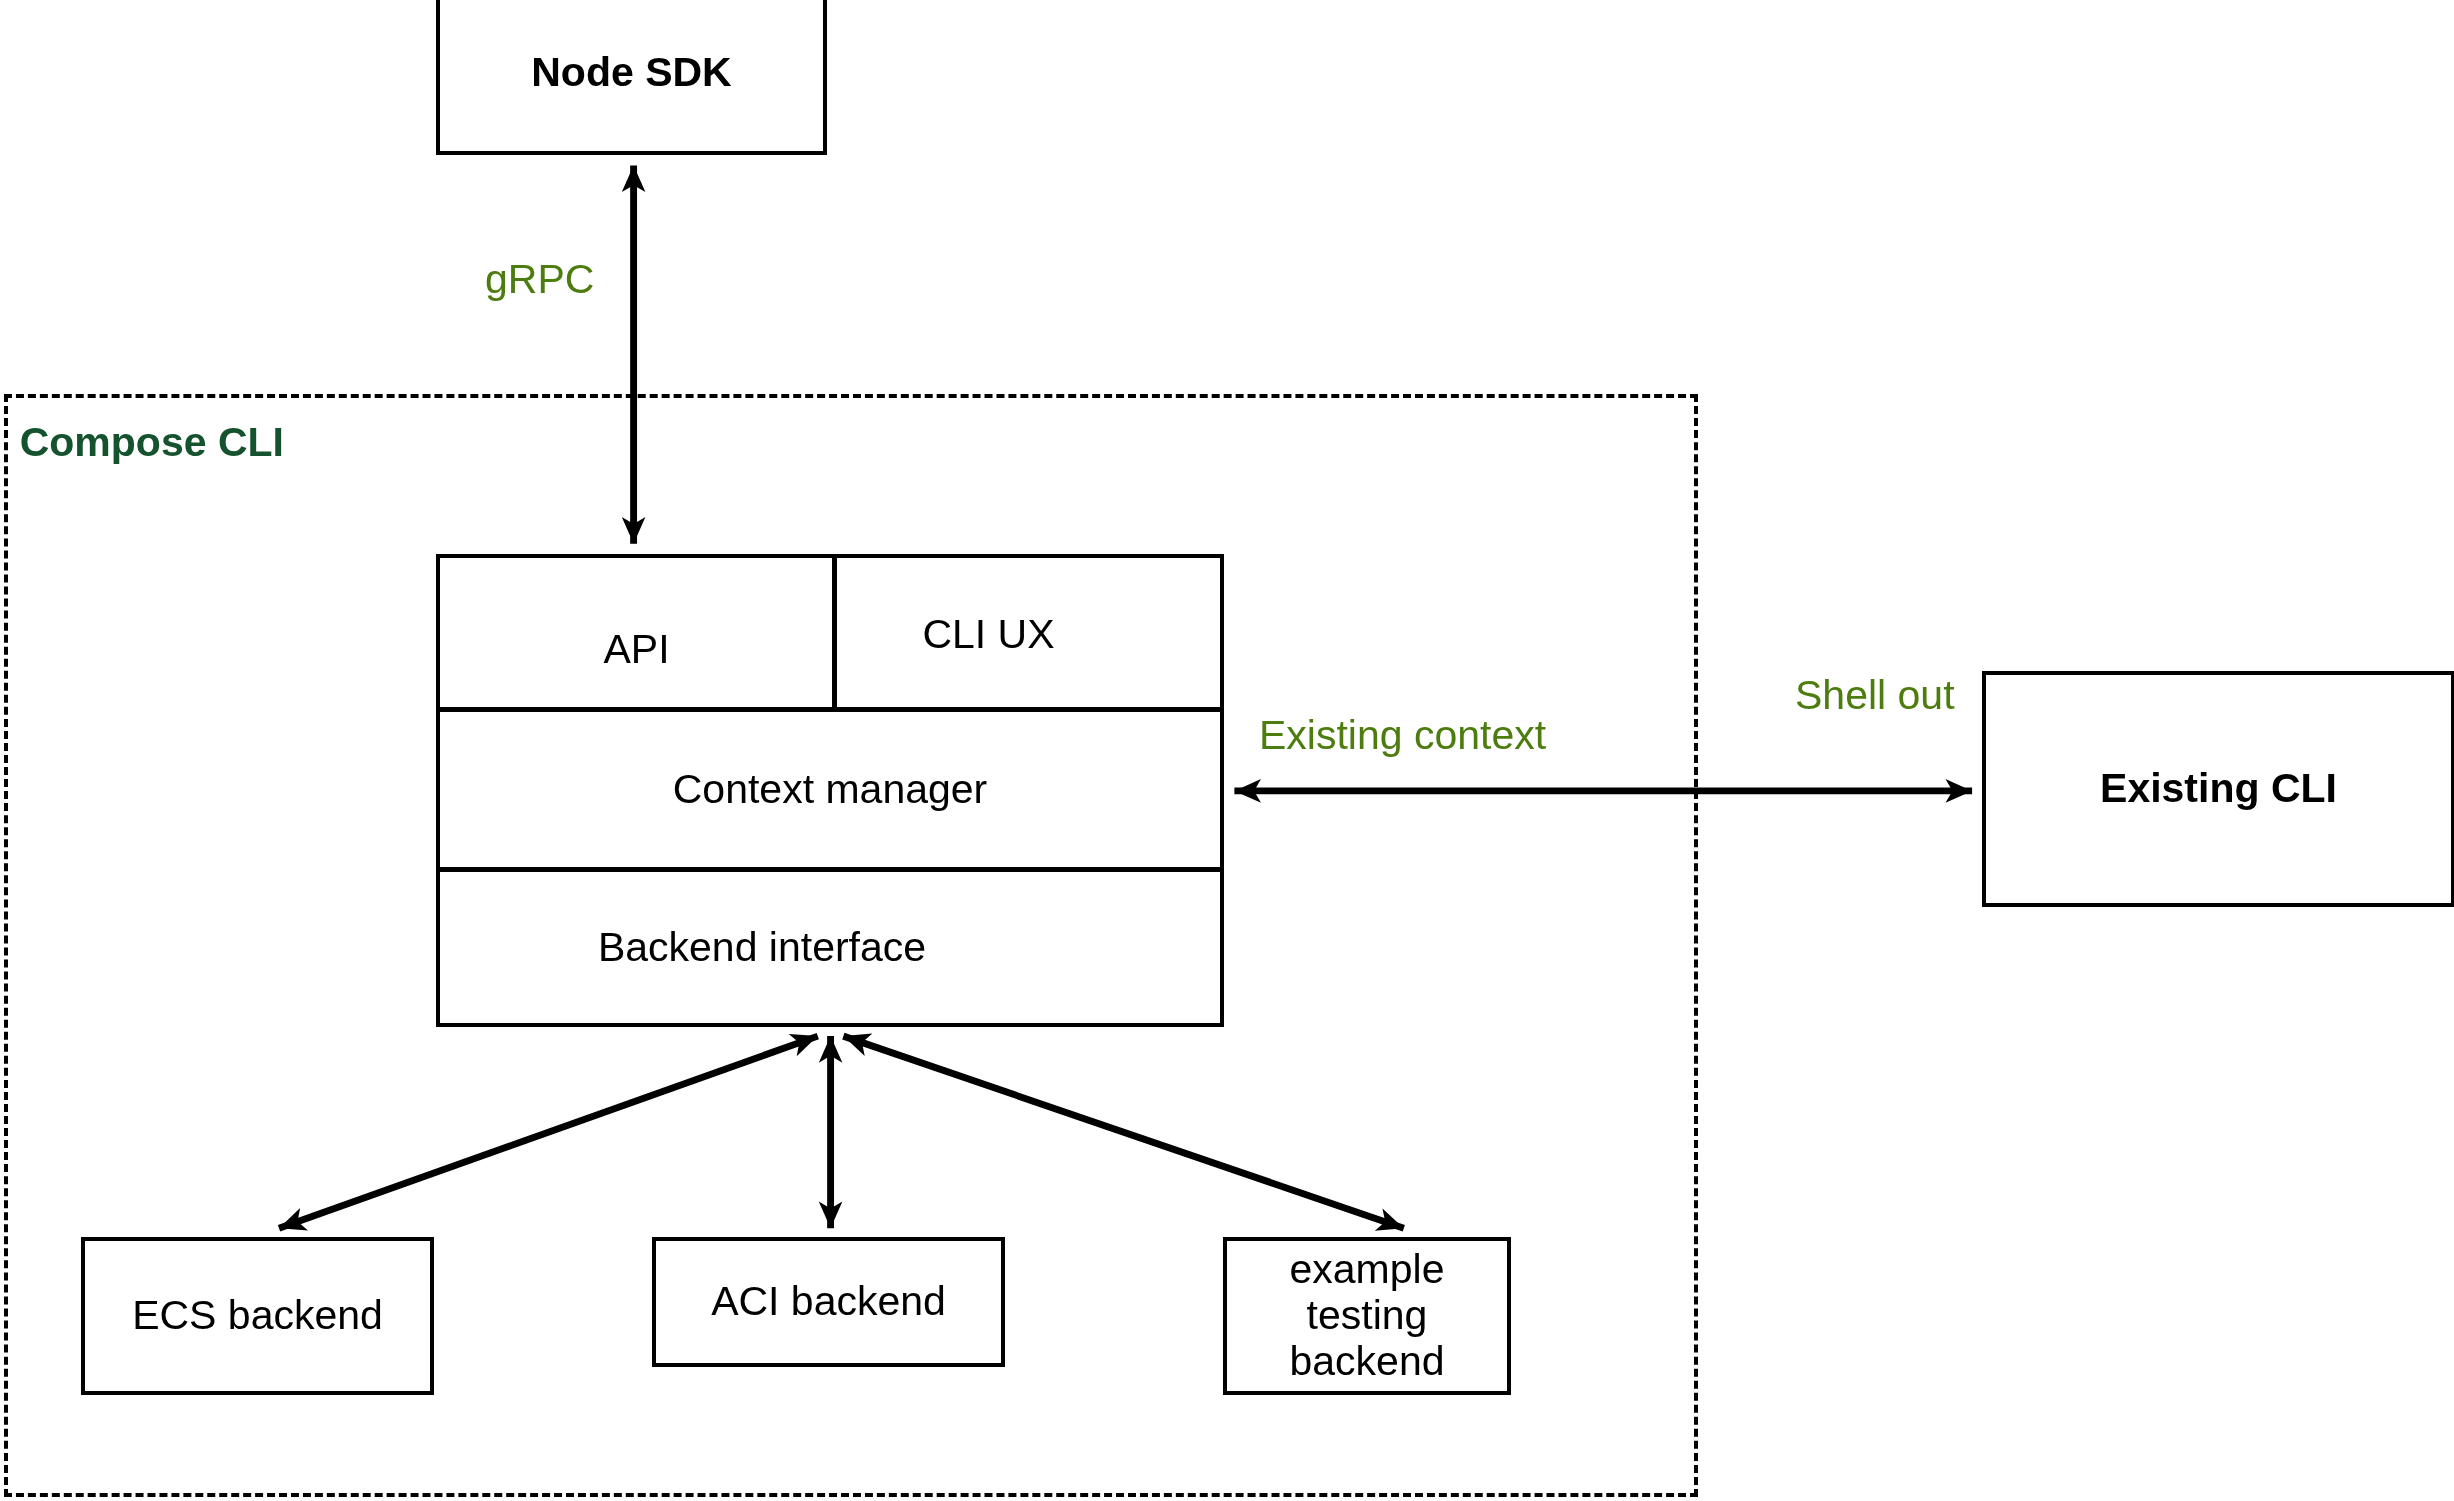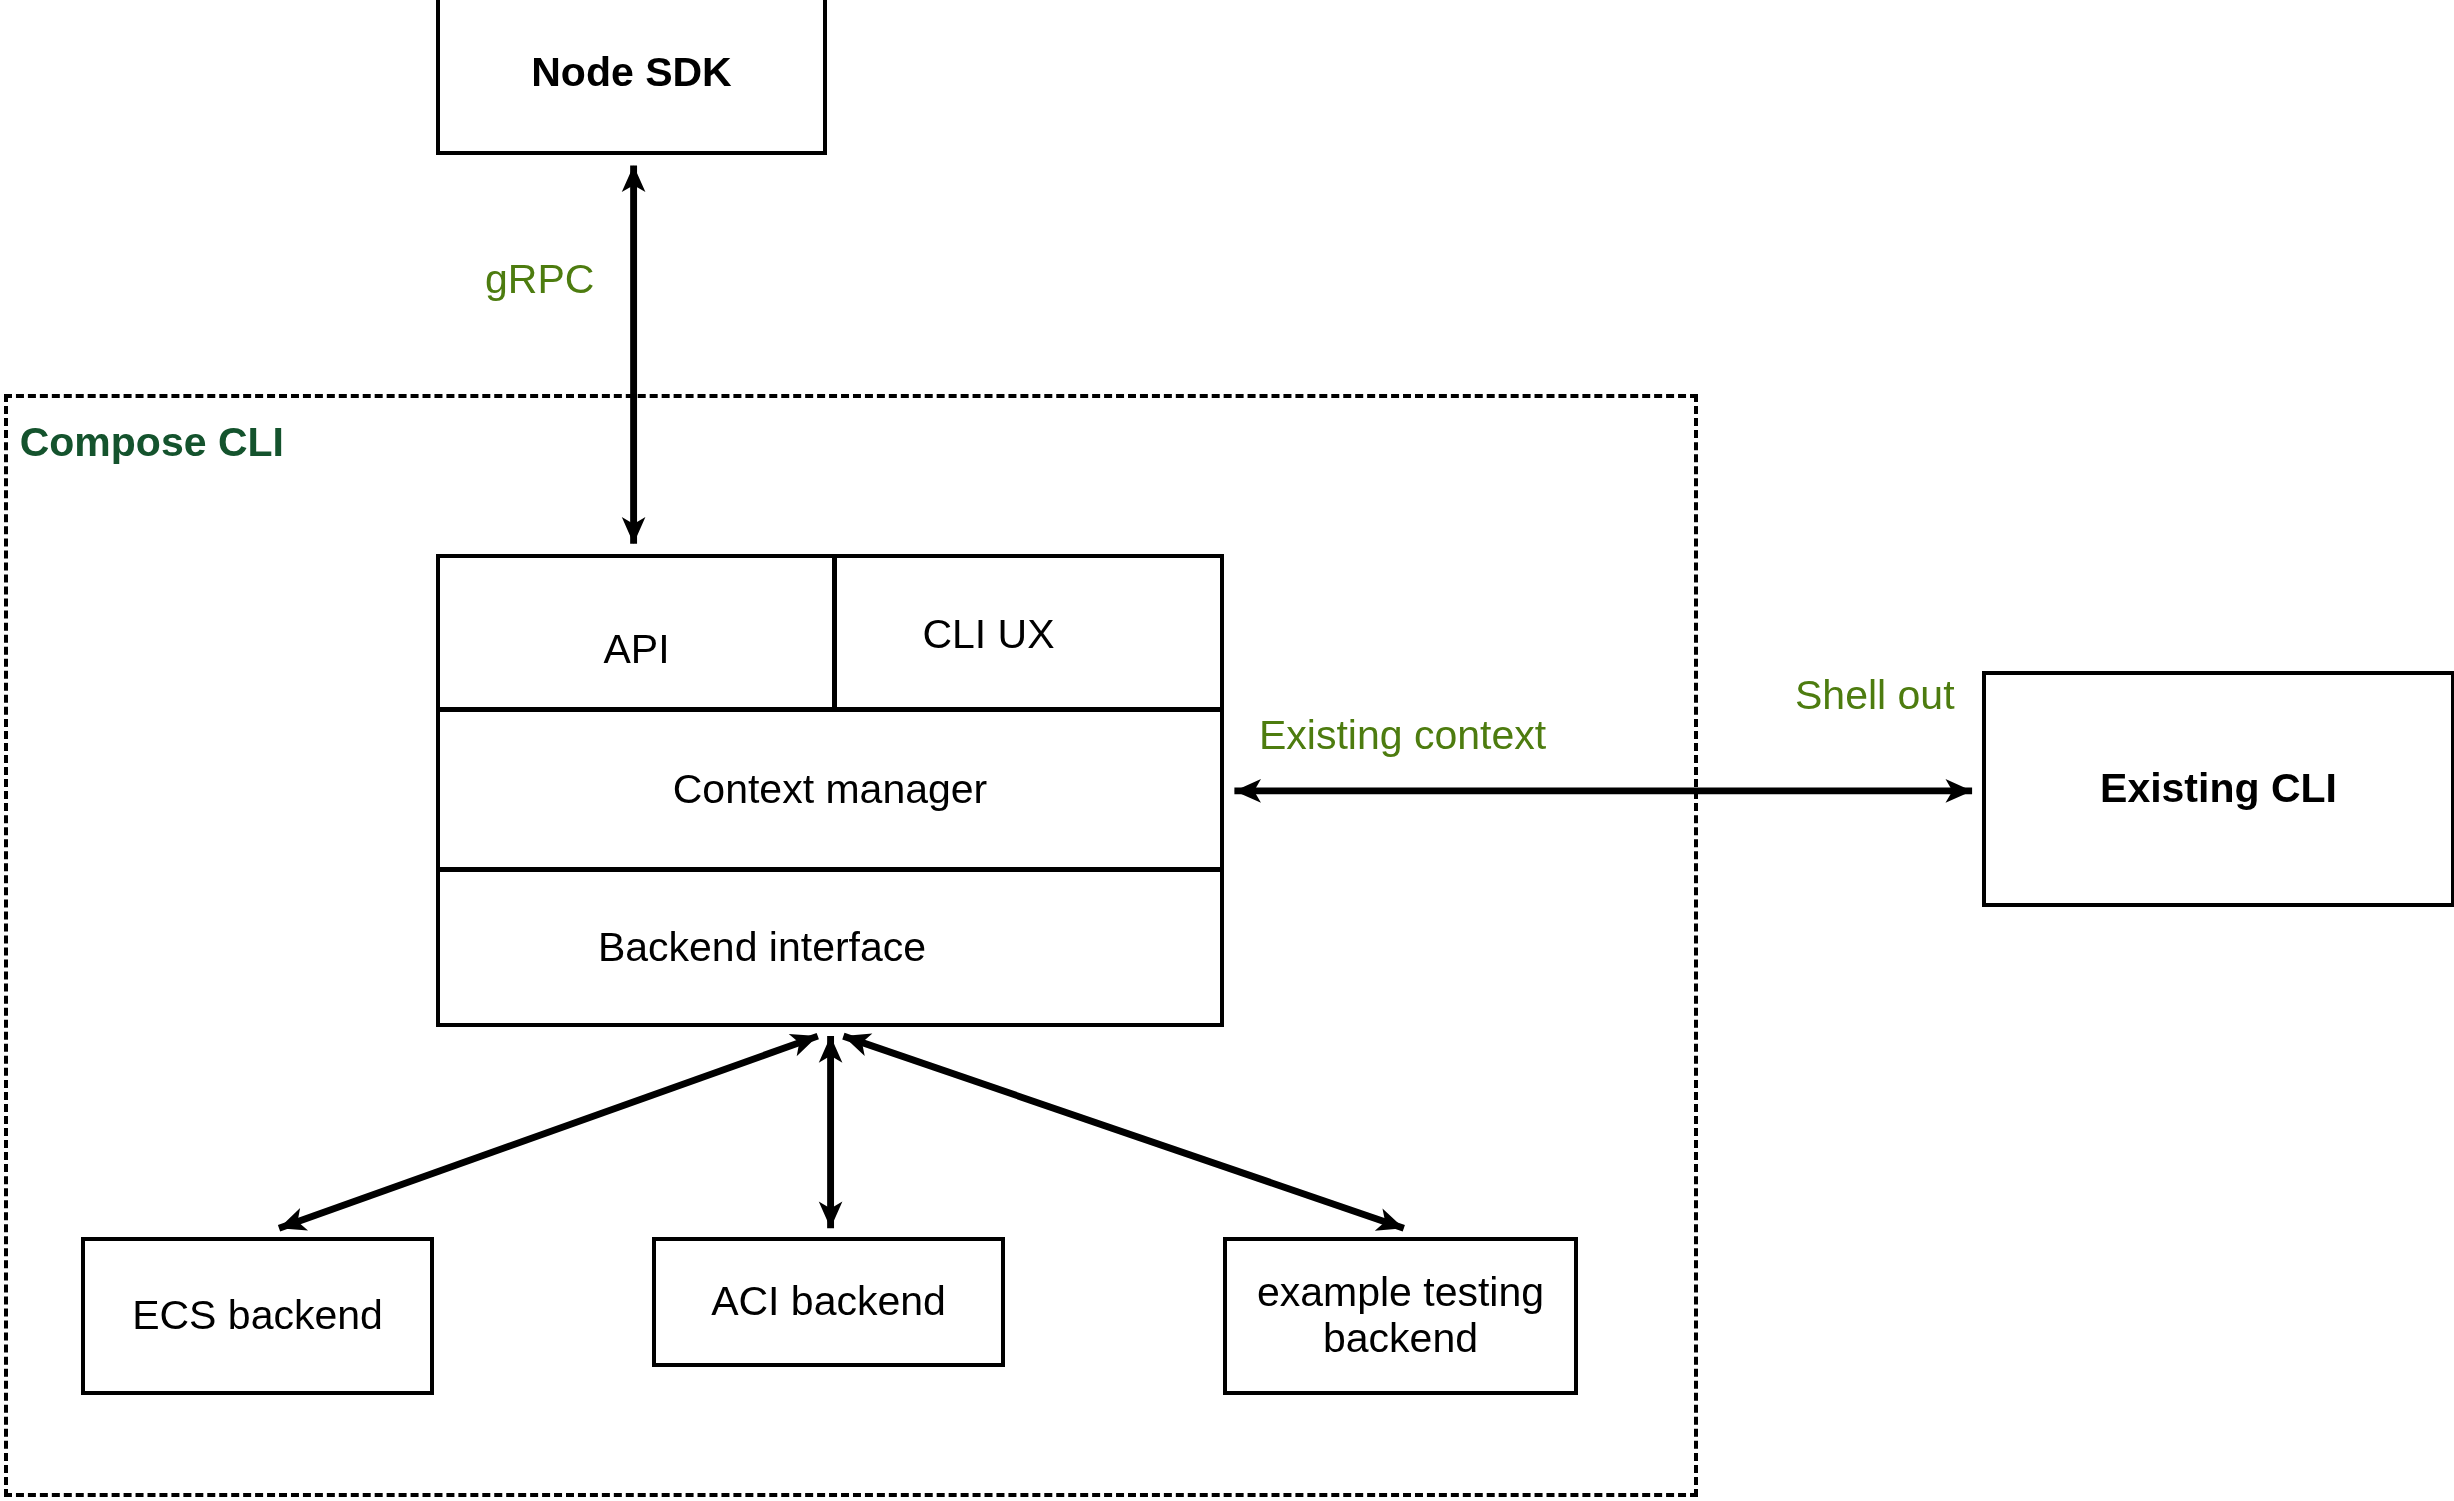--- a/index.html
+++ b/index.html
@@ -136,21 +136,21 @@
   </div>
 
   <div class="box" style="left:81px; top:1237px; width:353px; height:158px;">
     <span>ECS backend</span>
   </div>
 
   <div class="box" style="left:652px; top:1237px; width:353px; height:130px;">
     <span>ACI backend</span>
   </div>
 
-  <div class="box" style="left:1223px; top:1237px; width:355px; height:158px; flex-direction:column;">
+  <div class="box" style="left:1223px; top:1237px; width:288px; height:158px; flex-direction:column;">
     <span>example testing</span>
     <span>backend</span>
   </div>
 
   <div class="edge-label" style="left:485px; top:256px;">gRPC</div>
 
   <div class="edge-label" style="left:1259px; top:712px;">Existing context</div>
 
   <div class="edge-label" style="left:1751px; top:672px;margin-left:44px;">Shell out</div>
 

